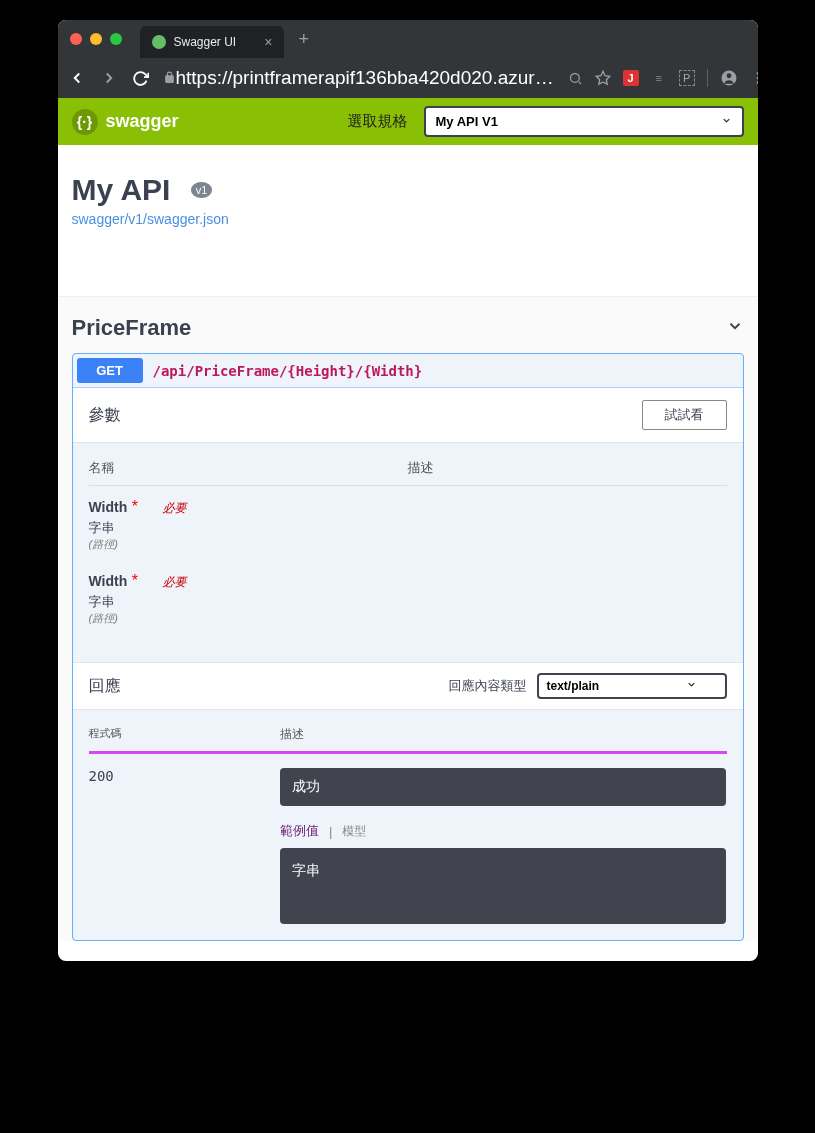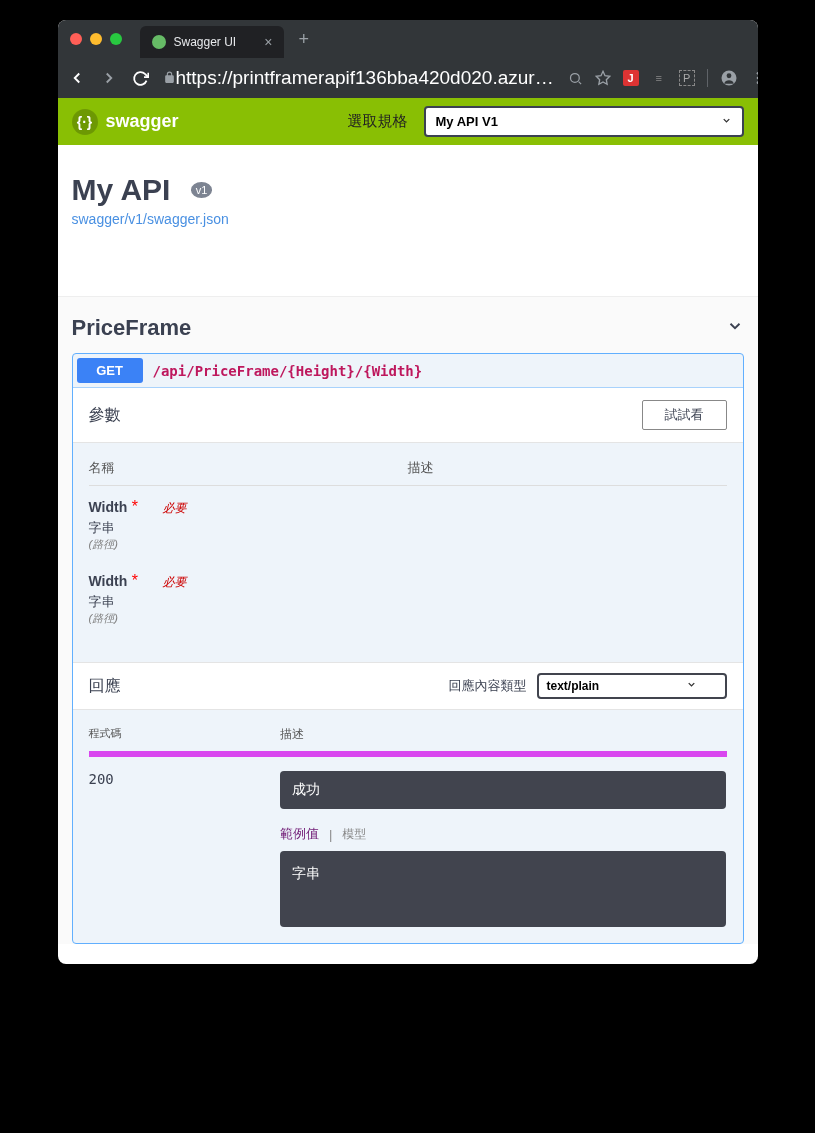--- a/index.html
+++ b/index.html
@@ -54,21 +54,21 @@
 .req-star { color: #f00; }
 .req-text { color: #cc0000; font-size: 12px; font-style: italic; margin-left: 20px; }
 .param-type { font-size: 13px; color: #3b4151; margin-top: 2px; }
 .param-in { font-size: 11px; color: #808080; font-style: italic; }
 .responses-header { display: flex; justify-content: space-between; align-items: center; padding: 10px 16px; border-top: 1px solid #e4e4e4; border-bottom: 1px solid #e4e4e4; background: #fff; }
 .resp-title { font-size: 16px; color: #3b4151; }
 .resp-right { display: flex; align-items: center; gap: 10px; }
 .content-type-label { font-size: 13px; color: #3b4151; }
 .content-type-select { border: 2px solid #41444e; border-radius: 4px; padding: 4px 28px 4px 8px; font-size: 12px; font-weight: 600; background: #fff; display: flex; justify-content: space-between; align-items: center; min-width: 190px; }
 .responses-body { padding: 16px; }
-.resp-head { display: flex; font-size: 12px; color: #555; padding-bottom: 8px; border-bottom: 6px solid #d946ef; margin-bottom: 14px; }
+.resp-head { display: flex; font-size: 12px; color: #555; padding-bottom: 8px; border-bottom: 3px solid #d946ef; margin-bottom: 14px; }
 .resp-code-col { width: 30%; font-size: 11px; }
 .resp-desc-col { width: 70%; }
 .resp-row { display: flex; }
 .resp-code { width: 30%; font-size: 14px; color: #3b4151; font-family: Menlo, monospace; }
 .resp-content { width: 70%; }
 .dark-box { background: #41444e; color: #fff; padding: 10px 12px; border-radius: 4px; font-size: 14px; margin-bottom: 16px; }
 .tabs-row { display: flex; align-items: center; gap: 10px; margin-bottom: 8px; font-size: 13px; }
 .tab-active { color: #701a75; }
 .tab-sep { color: #888; }
 .tab-inactive { color: #888; font-size: 12px; }

